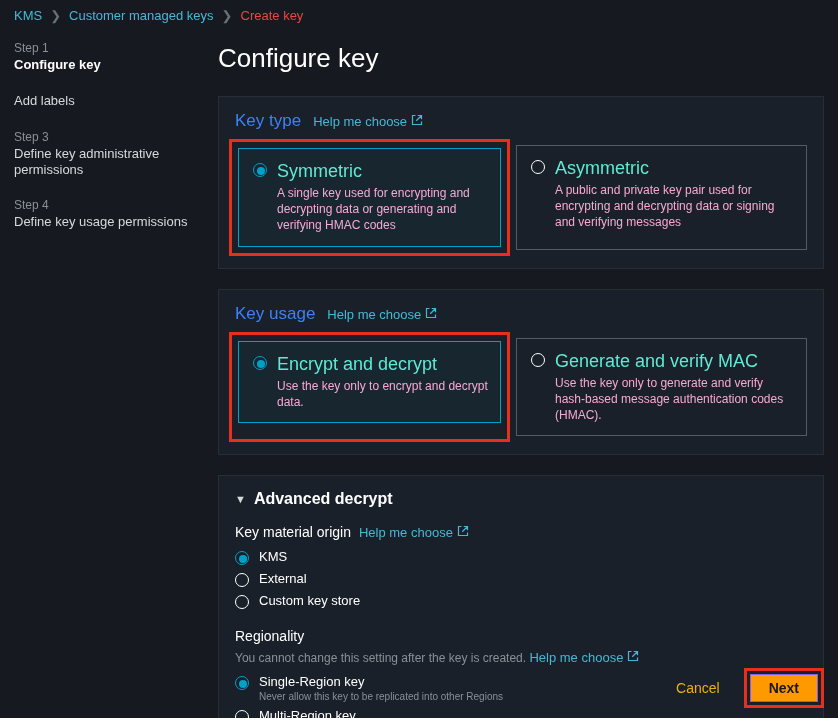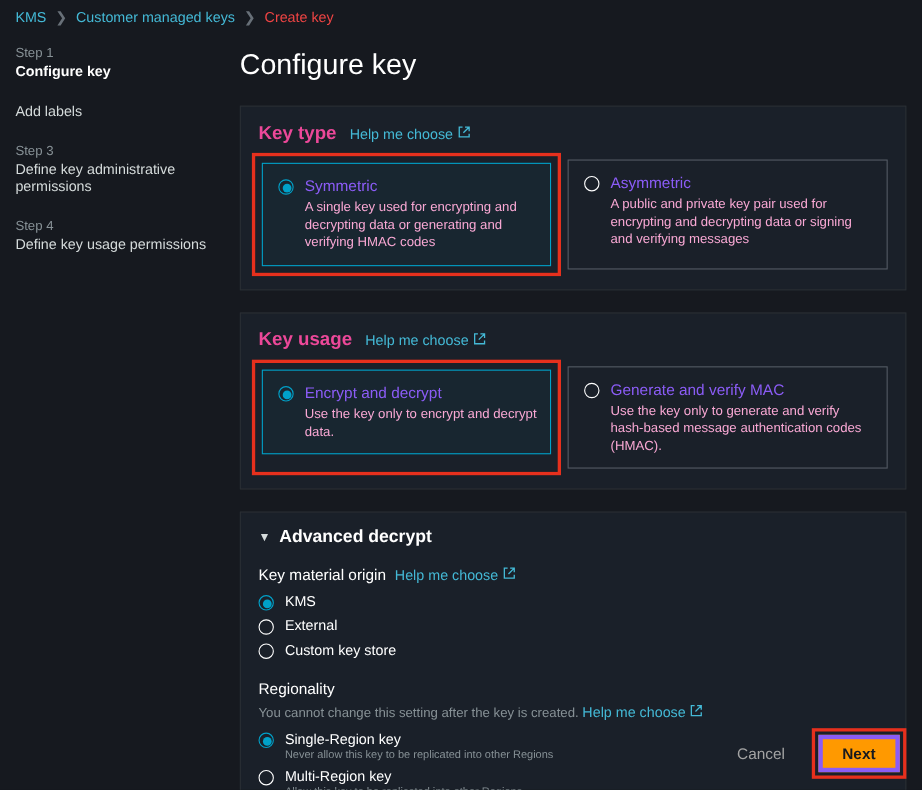--- a/index.html
+++ b/index.html
@@ -53,21 +53,21 @@
     border: 1px solid #2a2e33;
     margin-bottom: 20px;
     padding: 14px 16px 18px;
   }
   .panel-header {
     display: flex;
     align-items: baseline;
     gap: 12px;
     margin-bottom: 14px;
   }
-  .panel-title { color: #ec4899; font-size: 17px; font-weight: 700; }
+  .panel-title { color: #3b82f6; font-size: 17px; font-weight: 400; }
   .help-link { color: #44b9d6; font-size: 13px; display: inline-flex; align-items: center; gap: 4px; }
   .external-icon svg { width: 12px; height: 12px; }
 
   .option-grid {
     display: flex;
     gap: 12px;
   }
   .option-card {
     flex: 1;
     border: 1px solid #545b64;
@@ -91,21 +91,21 @@
   .radio.checked { border-color: #00a1c9; }
   .radio.checked::after {
     content: "";
     position: absolute;
     left: 3px; top: 3px;
     width: 8px; height: 8px;
     background: #00a1c9;
     border-radius: 50%;
   }
   .option-body { flex: 1; }
-  .option-title { color: #8b5cf6; font-size: 14px; margin-bottom: 3px; }
+  .option-title { color: #5eead4; font-size: 18px; margin-bottom: 3px; }
   .option-desc { color: #f9a8d4; font-size: 12px; line-height: 1.35; }
 
   .highlight-box {
     border: 3px solid #e6301d;
     padding: 6px;
     margin: -6px;
   }
 
   
   .adv-header {
@@ -135,34 +135,34 @@
   .footer {
     position: absolute;
     bottom: 10px;
     right: 14px;
     display: flex;
     align-items: center;
     gap: 14px;
   }
   .btn-cancel {
     background: transparent;
-    color: #a3a3a3;
+    color: #eab308;
     border: none;
     font-size: 14px;
     padding: 6px 10px;
     cursor: pointer;
   }
   .btn-next-wrap {
     border: 3px solid #e6301d;
     padding: 3px;
   }
   .btn-next {
     background: #ff9900;
     color: #16191f;
-    border: 4px solid #8b5cf6;
+    border: 1px solid #8b5cf6;
     font-weight: 700;
     font-size: 14px;
     padding: 5px 18px;
     cursor: pointer;
   }
 </style>
 </head>
 <body>
 
 <div class="breadcrumb">

